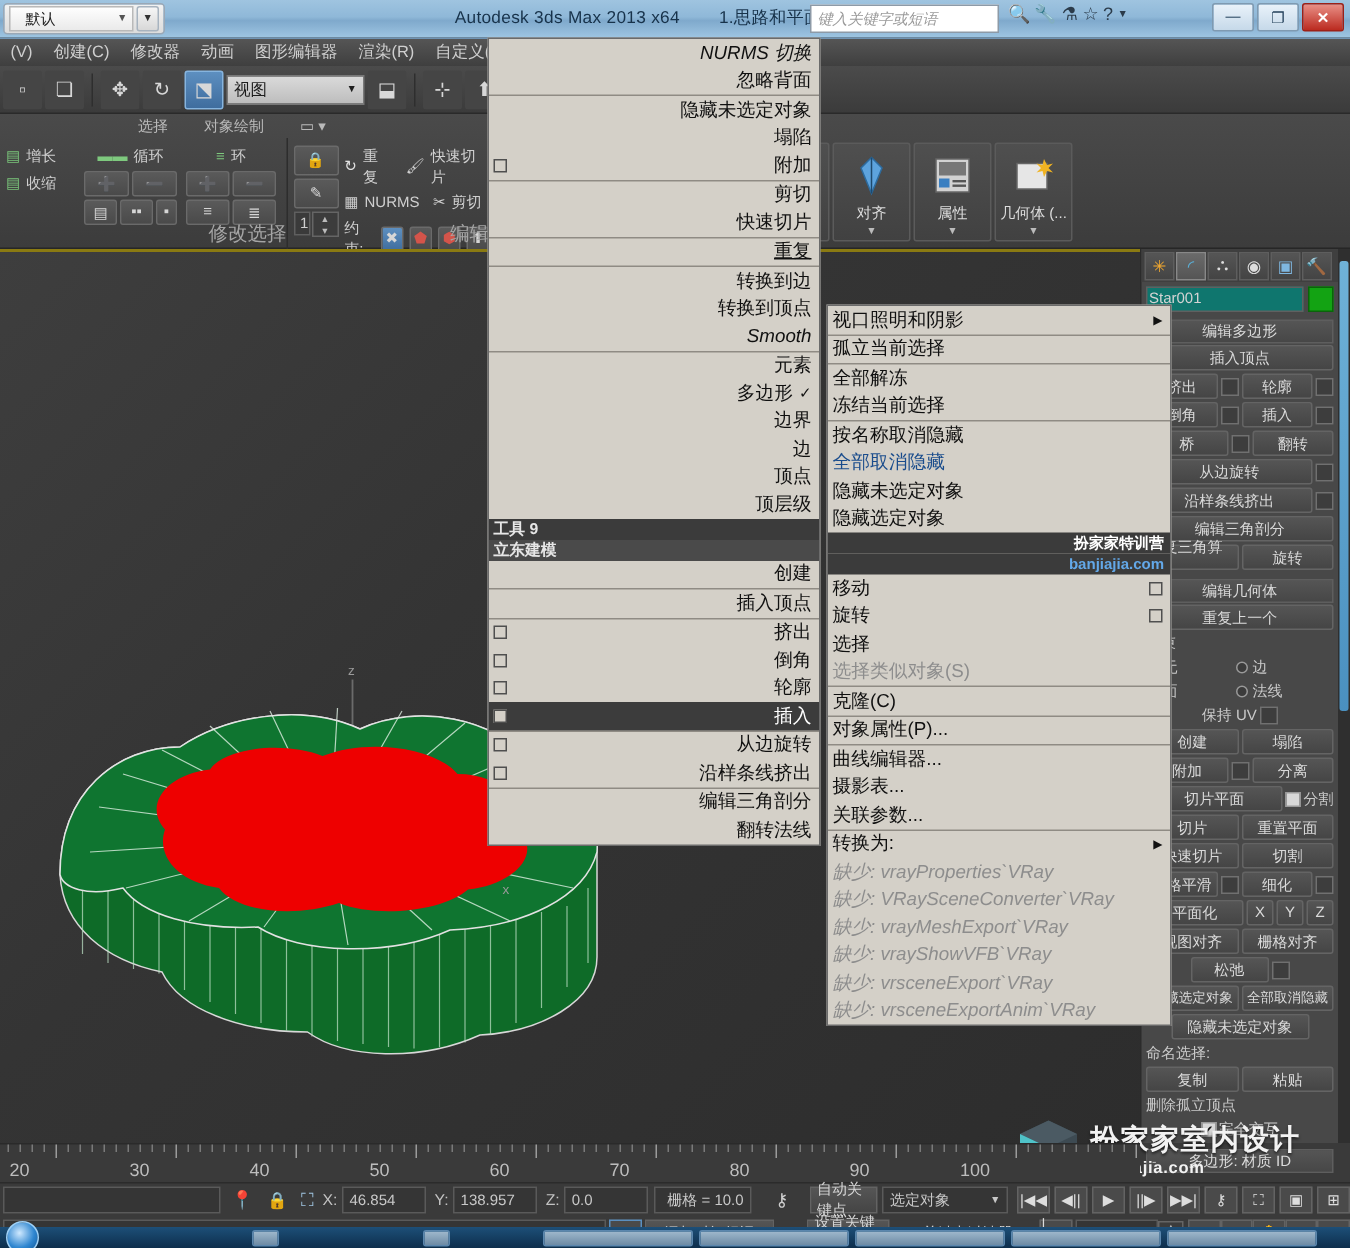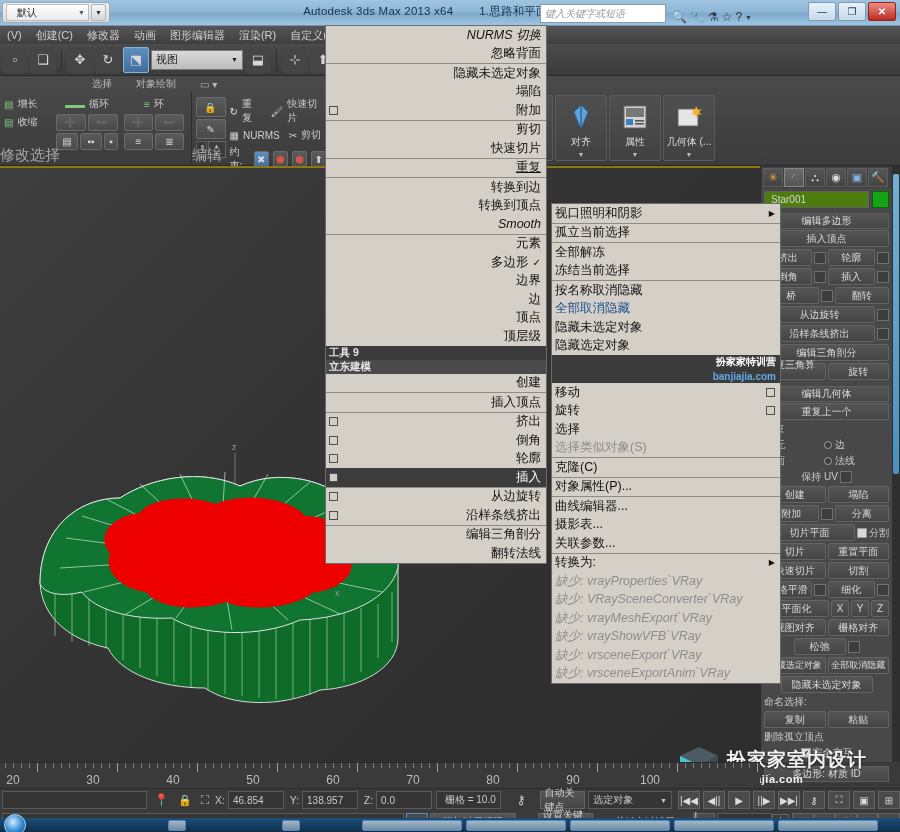--- a/index.html
+++ b/index.html
@@ -37,21 +37,21 @@
     display: flex; align-items: center; justify-content: center;
     font-size: 7px; color: #333;
   }
   .app-title {
     position: absolute; left: 0; top: 4px; width: 900px; text-align: center;
     font-size: 11.5px; color: #17324a; letter-spacing: .2px;
   }
   .app-title .fname { margin-left: 26px; }
   .search-wrap {
     position: absolute; right: 148px; top: 3px; height: 20px;
-    display: flex; align-items: flex-end;
+    display: flex; align-items: flex-start;
   }
   .search-box {
     width: 126px; height: 19px; background: #fff; border: 1px solid #8d9aa7;
     font-size: 10px; color: #9a9a9a; font-style: italic;
     display: flex; align-items: center; padding-left: 4px;
   }
   .tbicons { display: flex; align-items: center; gap: 3px; margin-left: 6px; color: #2b3b4a; }
   .tbicons span { font-size: 12px; line-height: 1; }
   .wbtns { position: absolute; right: 4px; top: 2px; display: flex; gap: 2px; }
   .wbtn {
@@ -99,21 +99,21 @@
   }
   .ribbon-tabs {
     position:absolute; left:0; top:0; width:900px; height:16px;
     display:flex; align-items:center; color:#b9b9b9; font-size:10px;
   }
   .ribbon-tabs .rt { padding: 0 12px; }
   .ribbon-body { position:absolute; left:0; top:16px; width:900px; height:74px; display:flex; }
   .rgroup { border-right: 1px solid #2d2d2d; padding: 2px 4px 0; position: relative; height: 74px; }
   .rgroup .glabel {
     position: absolute; bottom: 1px; left: 0; width: 100%;
-    text-align: left; color: #a5a5a5; font-size: 15px;
+    text-align: right; color: #a5a5a5; font-size: 13px;
   }
   .mini-btn {
     height: 17px; background: linear-gradient(180deg,#5a5a5a,#4a4a4a);
     border: 1px solid #6a6a6a; border-radius: 2px; color: #d6d6d6;
     display: flex; align-items: center; justify-content: center; font-size: 10px;
   }
   .txtrow { display: flex; align-items: center; gap: 4px; color: #cfcfcf; font-size: 10px; }
   .bigbtn {
     width: 52px; height: 66px; border: 1px solid #5b5b5b; border-radius: 2px;
     background: linear-gradient(180deg,#4f4f4f,#414141);
@@ -141,22 +141,22 @@
   .cp-tab {
     width: 20px; height: 19px; border: 1px solid #5e5e5e; margin-right:1px;
     background: linear-gradient(180deg,#555,#444);
     display: flex; align-items: center; justify-content: center; font-size: 11px; color:#ddd;
   }
   .cp-tab.active { background: linear-gradient(180deg,#6a6a6a,#555); border-color:#888; }
   .objname {
     display:flex; align-items:center; gap:3px; padding: 3px;
   }
   .objname .nm {
-    flex:1; height:17px; background:#4d7c0f; border:1px solid #606060; color:#d4d4d4;
-    font-size:10px; display:flex; align-items:center; padding-left:6px;
+    flex:1; height:17px; background:#0f766e; border:1px solid #606060; color:#d4d4d4;
+    font-size:10px; display:flex; align-items:center; padding-left:1px;
   }
   .objname .sw { width:17px; height:17px; background:#13a313; border:1px solid #0a640a; }
   .roll-title {
     height: 16px; margin: 2px 3px 1px; background: linear-gradient(180deg,#555,#474747);
     border:1px solid #5e5e5e; color:#dcdcdc; font-size:10px;
     display:flex; align-items:center; justify-content:center; position:relative;
   }
   .roll-title .mk { position:absolute; left:3px; font-size:9px; color:#bbb; }
   .cbtn {
     height: 17px; background: linear-gradient(180deg,#555,#454545); border:1px solid #646464;

